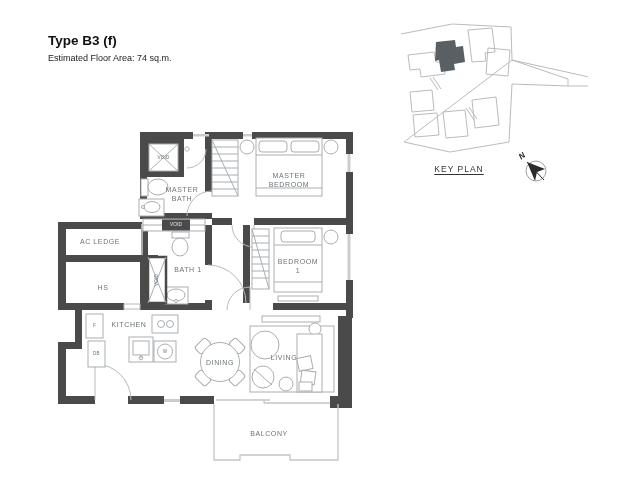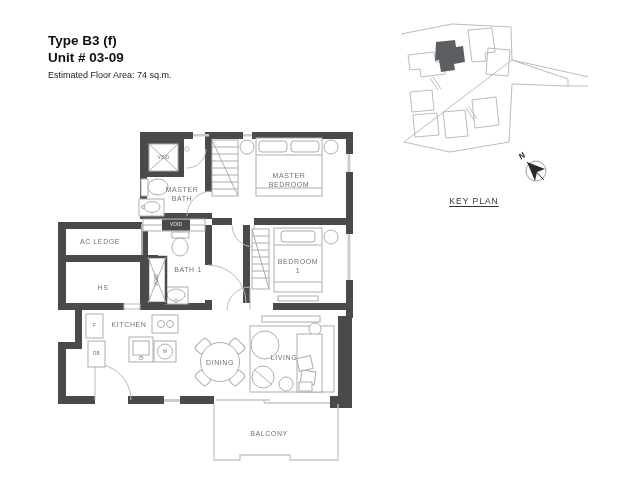--- a/index.html
+++ b/index.html
@@ -268,25 +268,24 @@
     <path d="M214 404 L214 460 L240 460 L240 455 L290 455 L290 460 L338 460 L338 404"></path>
     <line x1="216" y1="400" x2="270" y2="400"></line>
     <line x1="264" y1="403" x2="330" y2="403"></line>
     <line x1="264" y1="400" x2="264" y2="403"></line>
   </g>
 
 </svg>
 
   <div class="titleblock">
     <div class="t1">Type B3 (f)</div>
-    <div class="t1">Unit # 03-09</div>
     <div class="t2">Estimated Floor Area: 74 sq.m.</div>
   </div>
 
-  <div class="keyplan-label" style="left:474px;top:169px;margin-top:32px;">KEY PLAN</div>
+  <div class="keyplan-label" style="left:459px;top:169px;">KEY PLAN</div>
   <div class="north-n" style="left:522px;top:156px;">N</div>
 
   <div class="lbl" style="left:182px;top:194px;">MASTER
 BATH</div>
   <div class="lbl" style="left:289px;top:180px;">MASTER
 BEDROOM</div>
   <div class="lbl" style="left:100px;top:242px;">AC LEDGE</div>
   <div class="lbl" style="left:103px;top:288px;">HS</div>
   <div class="lbl" style="left:188px;top:270px;">BATH 1</div>
   <div class="lbl" style="left:298px;top:266px;">BEDROOM

